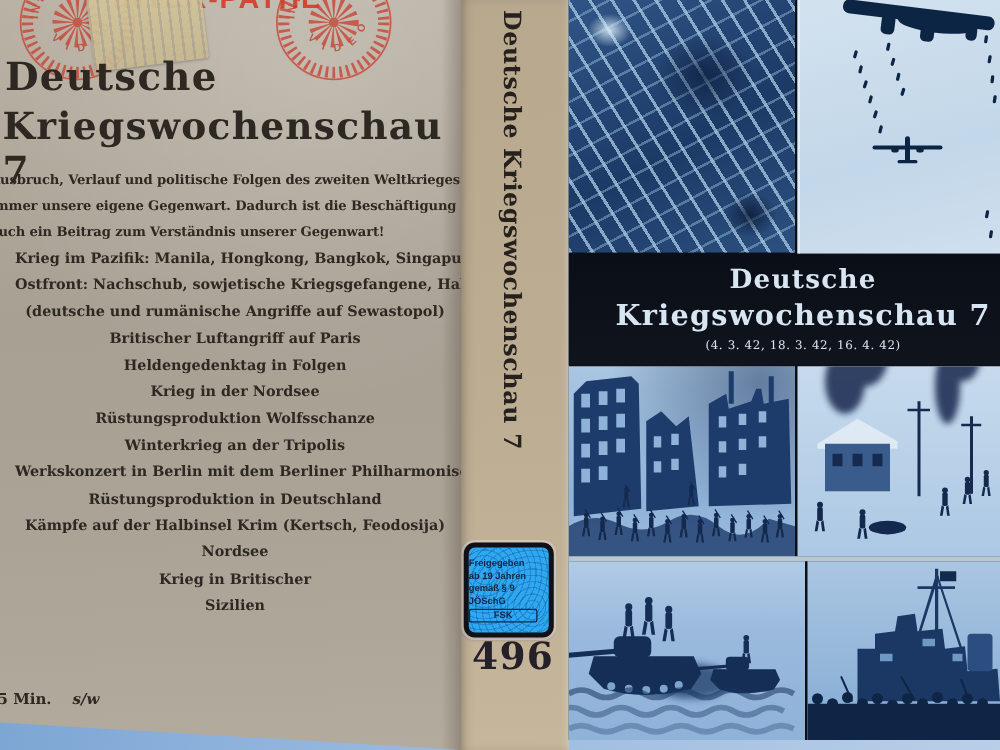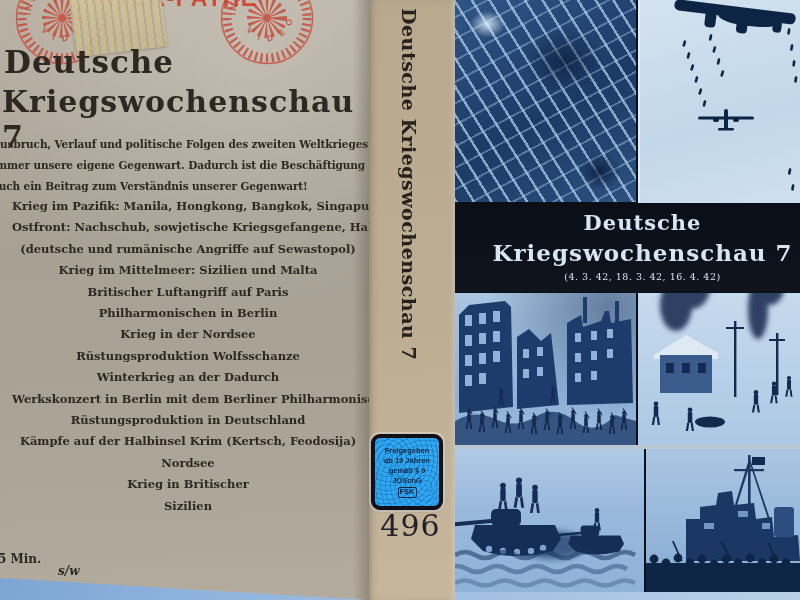--- a/index.html
+++ b/index.html
@@ -26,43 +26,43 @@
         box-shadow:0 1px 2px rgba(80,70,50,.35);border-radius:2px;}
   .fr{font-family:"DejaVu Serif",serif;font-weight:bold;color:#2e2822;}
   .title1{position:absolute;left:16px;top:44px;font-size:31px;letter-spacing:1px;}
   .title2{position:absolute;left:14px;top:84px;font-size:30px;letter-spacing:1px;}
   .intro{position:absolute;left:4px;top:134px;width:380px;}
   .intro div{font-size:10.5px;line-height:21px;white-space:nowrap;letter-spacing:-.1px;}
   .items{position:absolute;left:24px;top:196px;width:352px;text-align:center;}
   .items div{font-size:11.5px;line-height:21.4px;white-space:nowrap;}
   .flap-footer{position:absolute;top:552px;left:0;width:100%;font-size:12px;}
   .dur{position:absolute;left:10px;}
-  .fmt{position:absolute;left:70px;font-style:italic;margin-top:12px;}
+  .fmt{position:absolute;left:70px;font-style:italic;}
   
   .spine{position:absolute;left:366px;top:0;width:89px;height:600px;z-index:1;
         background:linear-gradient(178deg,#b7a88e 0%,#bcad93 55%,#c6b79c 100%);
         box-shadow:inset 8px 0 10px -6px rgba(45,35,25,.55), inset -4px 0 6px -3px rgba(255,255,255,.30);}
   .spine-title{position:absolute;left:58px;top:8px;width:310px;height:30px;
         transform:rotate(90deg);transform-origin:0 0;
         font-size:19px;font-weight:bold;letter-spacing:.5px;color:#26211c;
         line-height:30px;white-space:nowrap;font-family:"DejaVu Serif",serif;}
   .fsk{position:absolute;left:5px;top:434px;width:64px;height:68px;
         border:4px solid #101016;border-radius:9px;
-        display:flex;flex-direction:column;align-items:center;justify-content:center;gap:1px;
+        display:flex;flex-direction:column;align-items:flex-start;justify-content:center;gap:1px;
         background:
           repeating-radial-gradient(circle at 20% 30%, rgba(13,70,140,.30) 0 1px, transparent 1px 4.5px),
           repeating-radial-gradient(circle at 80% 70%, rgba(13,70,140,.30) 0 1px, transparent 1px 5px),
           #2fa8f2;
         box-shadow:0 0 0 2px rgba(255,255,255,.35), 0 1px 3px rgba(20,30,60,.4);}
   .fsk-line{font-family:"Liberation Sans",sans-serif;font-size:7.5px;font-weight:bold;
         color:#0d2744;line-height:9px;white-space:nowrap;}
   .fsk-logo{font-family:"Liberation Sans",sans-serif;font-size:7.5px;font-weight:bold;color:#0d2744;
-        border:1px solid #0d2744;border-radius:2px;padding:0 1px;line-height:8.5px;margin-top:1px;}
+        border:1px solid #0d2744;border-radius:2px;padding:0 19px;line-height:8.5px;margin-top:1px;}
   .spine-number{position:absolute;left:0;top:508px;width:100%;text-align:center;
-        font-size:30px;font-weight:normal;color:#242028;letter-spacing:1px;}
+        font-size:30px;font-weight:bold;color:#242028;letter-spacing:1px;}
   
   .cover{position:absolute;left:455px;top:0;width:345px;height:592px;z-index:1;background:#0b0f17;}
   .ph{position:absolute;overflow:hidden;}
   .ph svg{position:absolute;left:0;top:0;}
   .ph-tl{left:0;top:0;width:181px;height:202px;
         background:
           radial-gradient(closest-side at 18% 12%, rgba(214,232,244,.9), rgba(214,232,244,0) 55%),
           radial-gradient(closest-side at 80% 85%, rgba(10,25,55,.8), transparent 60%),
           radial-gradient(closest-side at 60% 30%, rgba(12,28,60,.7), transparent 55%),
           repeating-linear-gradient(58deg, rgba(170,203,228,.75) 0 2.5px, rgba(170,203,228,0) 2.5px 15px),
@@ -143,26 +143,25 @@
     <div class="intro">
       <div class="fr">Ausbruch, Verlauf und politische Folgen des zweiten Weltkrieges bestimmen noch</div>
       <div class="fr">immer unsere eigene Gegenwart. Dadurch ist die Beschäftigung mit den Kriegsjahren</div>
       <div class="fr">auch ein Beitrag zum Verständnis unserer Gegenwart!</div>
     </div>
 
     <div class="items">
       <div class="fr">Krieg im Pazifik: Manila, Hongkong, Bangkok, Singapur, Sumatra</div>
       <div class="fr">Ostfront: Nachschub, sowjetische Kriegsgefangene, Halbinsel Krim</div>
       <div class="fr">(deutsche und rumänische Angriffe auf Sewastopol)</div>
-      <div class="fr">Krieg im Mittelmeer: Sizilien und Malta</div>
       <div class="fr">Britischer Luftangriff auf Paris</div>
-      <div class="fr">Philharmonischen in Berlin</div>
+      <div class="fr">Heldengedenktag in Folgen</div>
       <div class="fr">Krieg in der Nordsee</div>
       <div class="fr">Rüstungsproduktion Wolfsschanze</div>
-      <div class="fr">Winterkrieg an der Dadurch</div>
+      <div class="fr">Winterkrieg an der Tripolis</div>
       <div class="fr">Werkskonzert in Berlin mit dem Berliner Philharmonischen Orchester</div>
       <div class="fr">Rüstungsproduktion in Deutschland</div>
       <div class="fr">Kämpfe auf der Halbinsel Krim (Kertsch, Feodosija)</div>
       <div class="fr">Nordsee</div>
       <div class="fr">Krieg in Britischer</div>
       <div class="fr">Sizilien</div>
     </div>
 
     <div class="flap-footer">
       <span class="fr dur">5 Min.</span>

